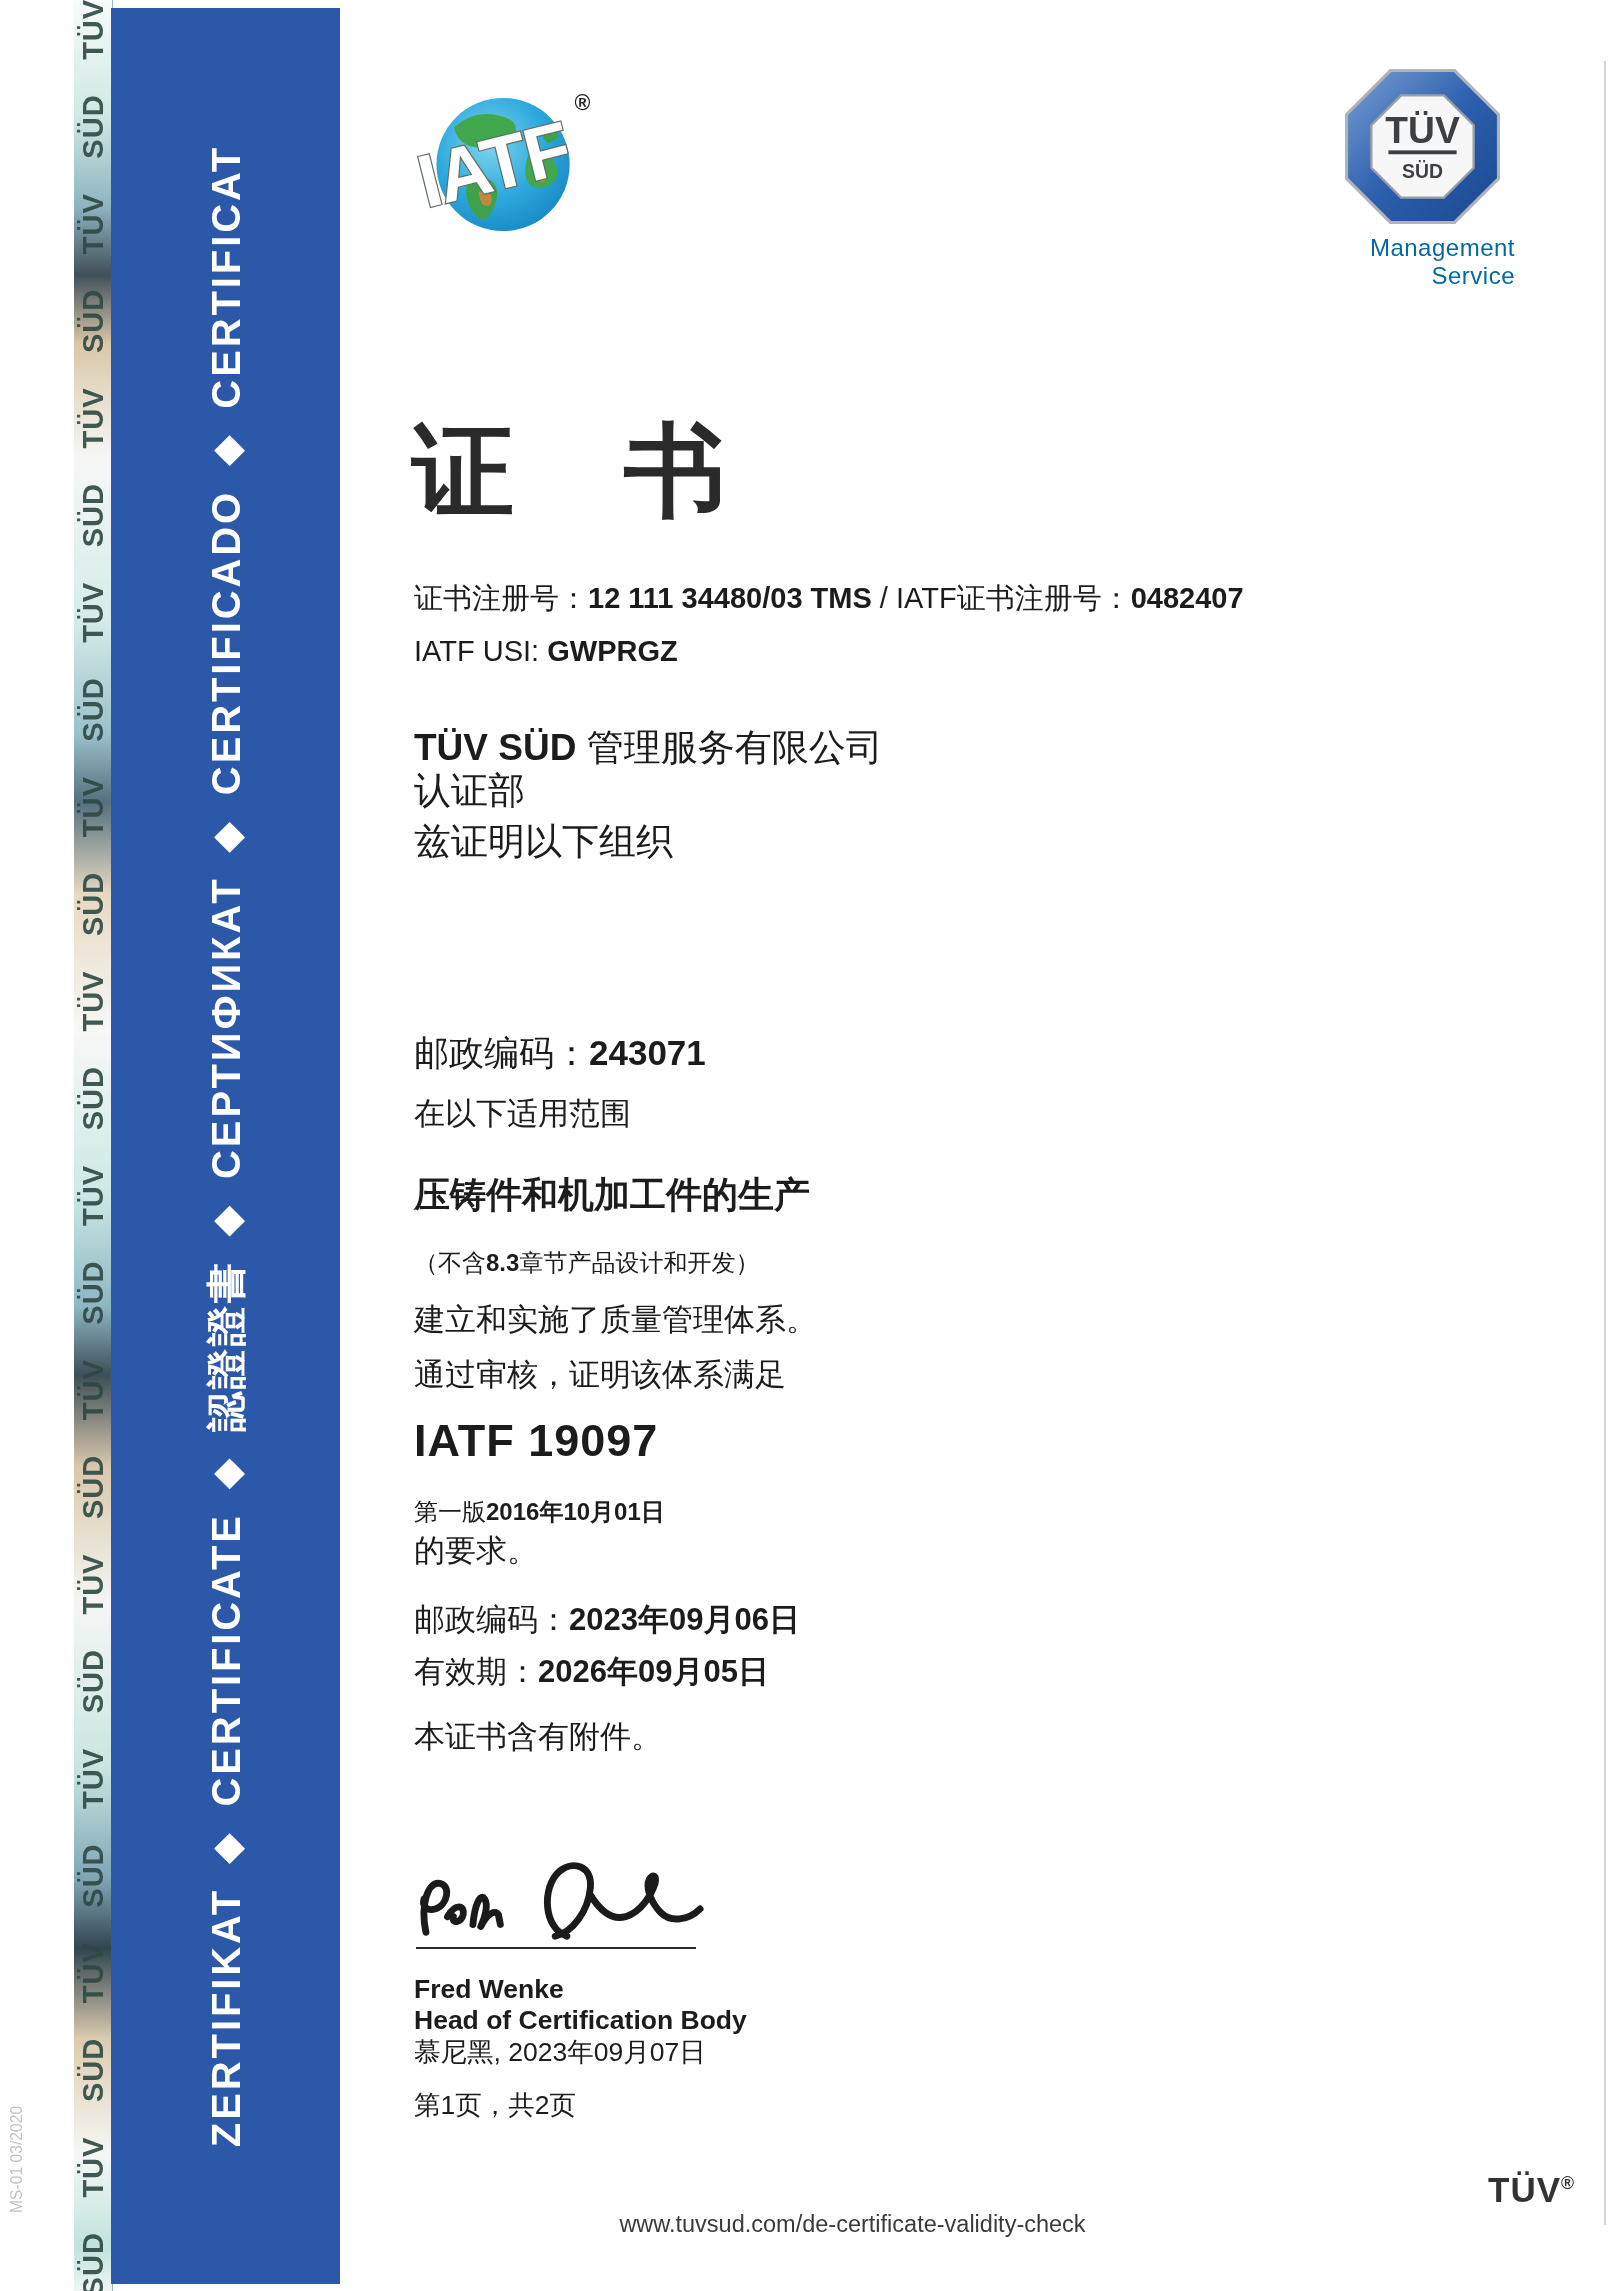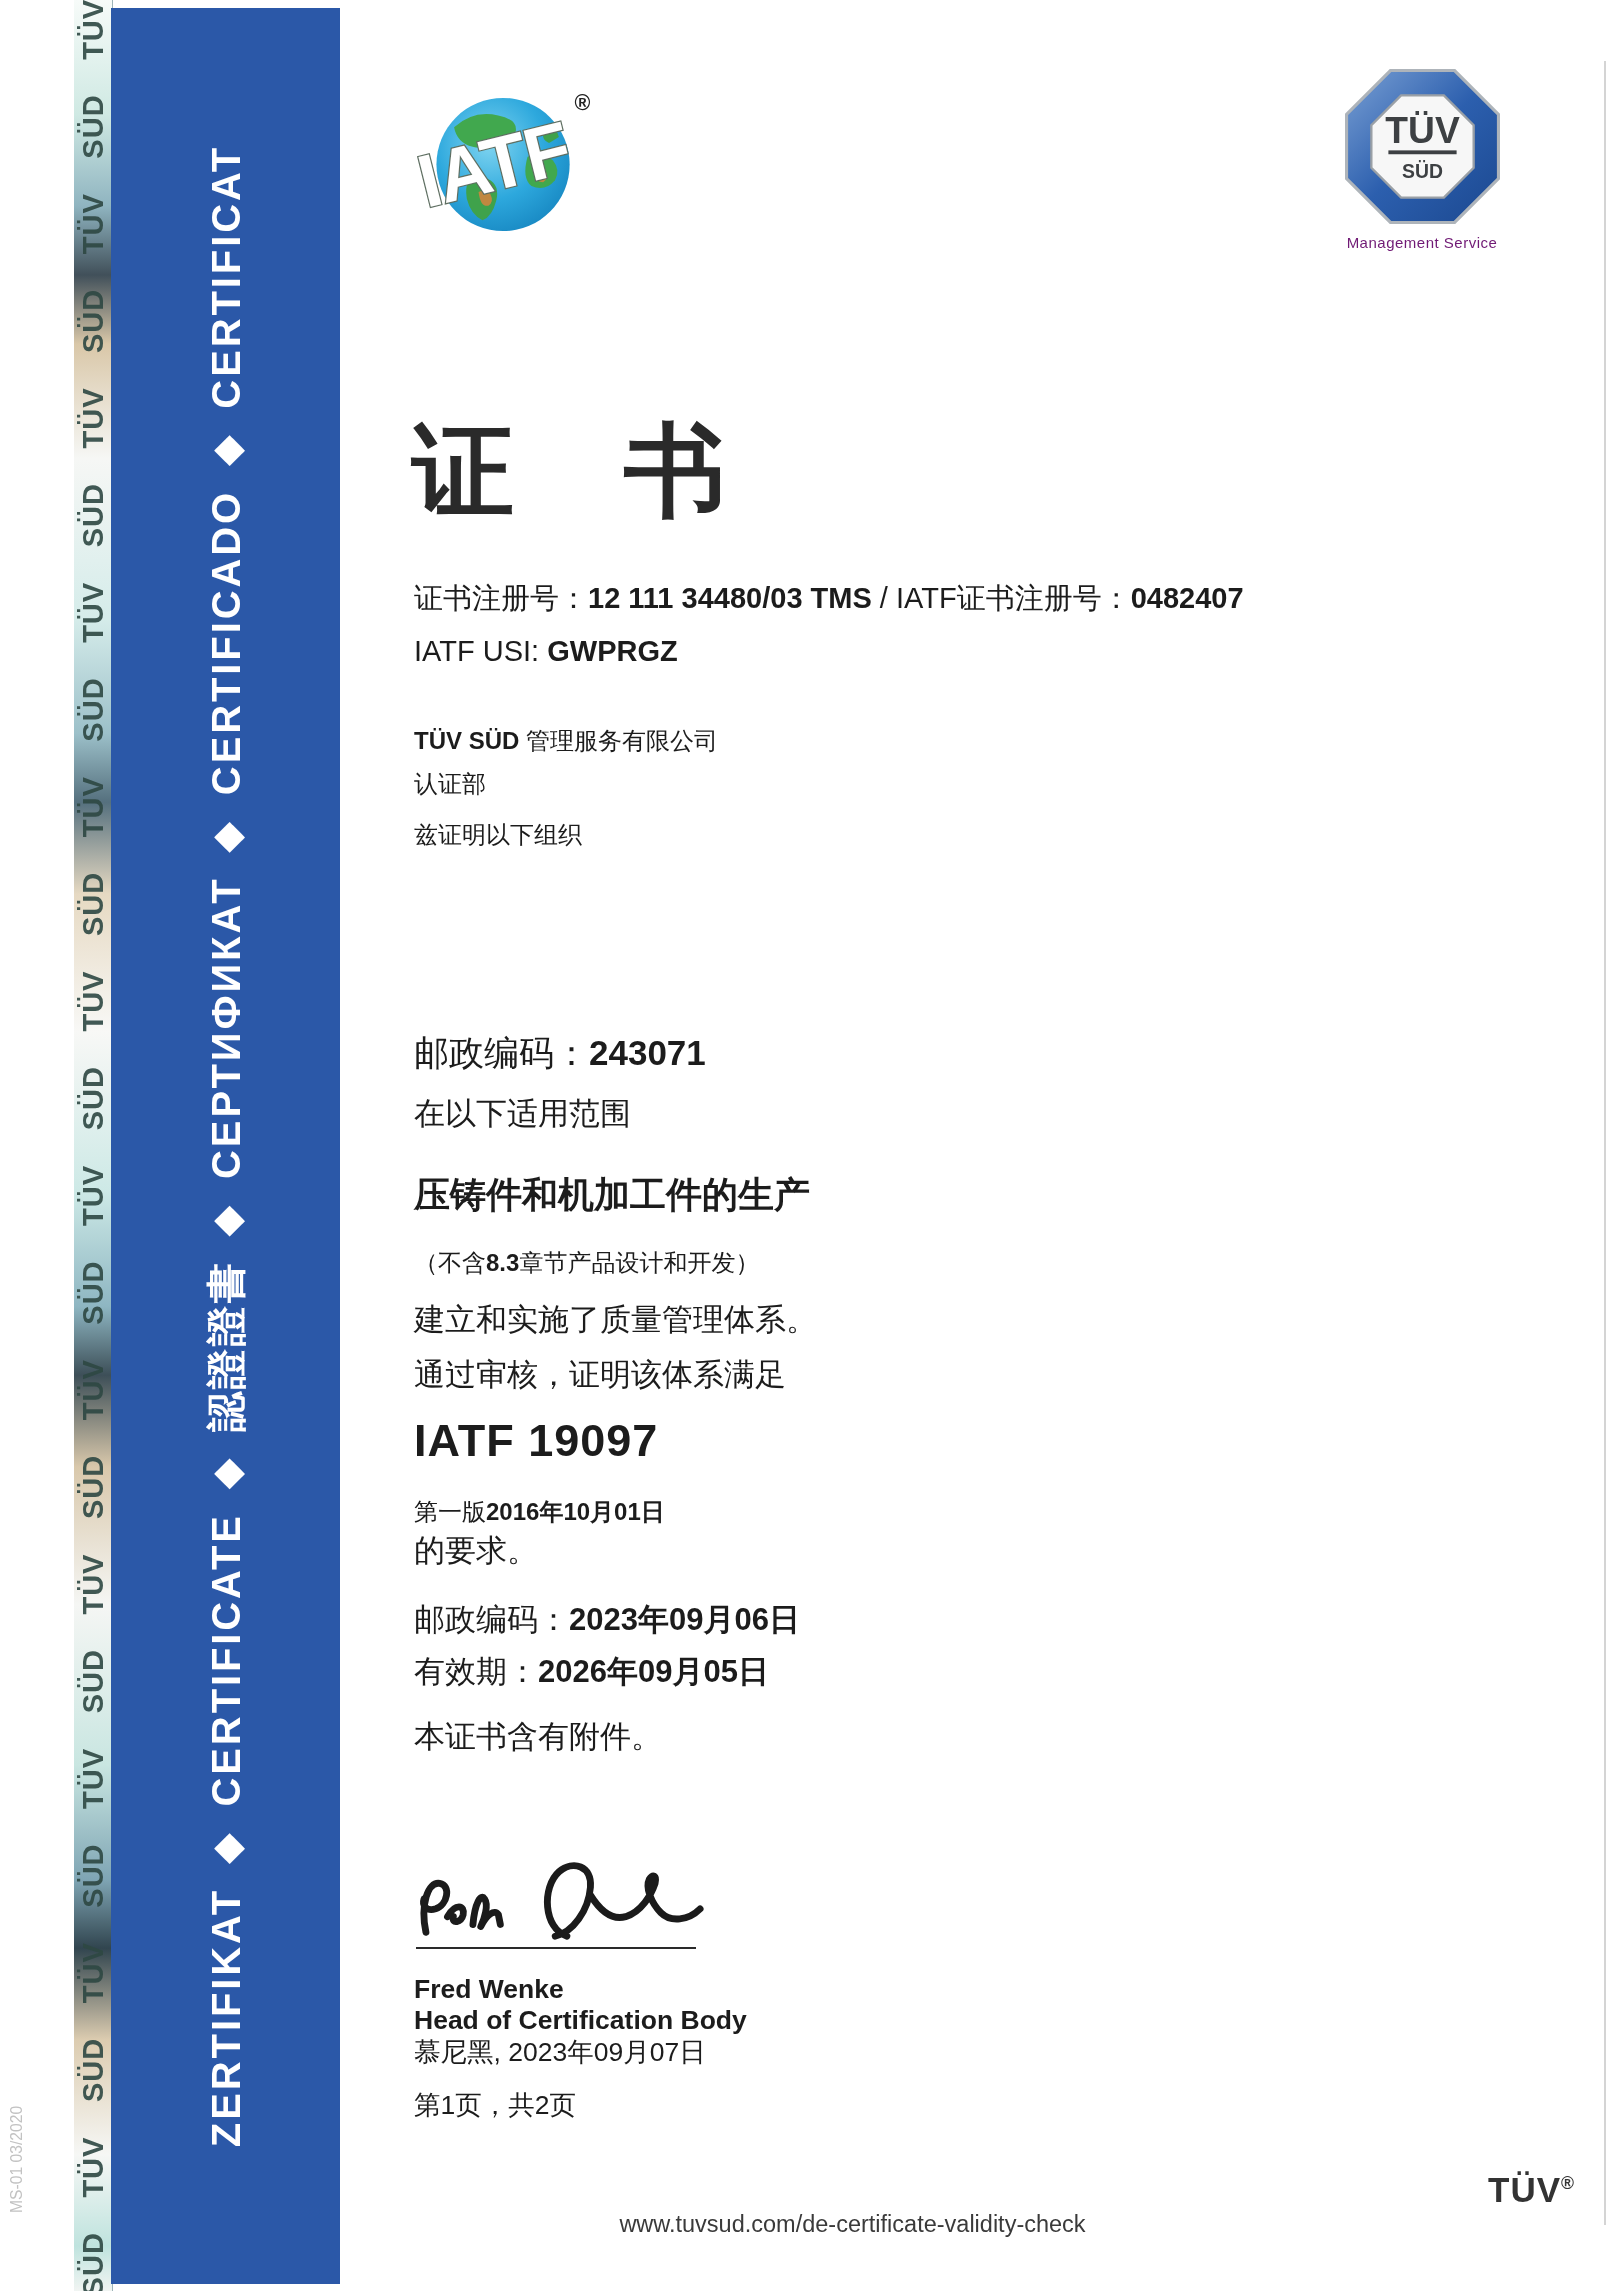--- a/index.html
+++ b/index.html
@@ -36,32 +36,32 @@
   .band-text {
     position:absolute; left:50%; top:50%;
     transform:translate(-50%,-50%) rotate(-90deg);
     white-space:nowrap; color:#ffffff; font-weight:bold;
     font-size:40px; letter-spacing:2.9px; word-spacing:9.8px;
   }
 
   
   .iatf-logo { position:absolute; left:410px; top:82px; }
   .tuv-block { position:absolute; left:1329px; top:69px; width:186px; text-align:center; }
-  .tuv-caption { margin-top:5.9px; font-size:15px; color:#701a75; letter-spacing:0.5px; }
+  .tuv-caption { margin-top:5.9px; font-size:24px; color:#0369a1; letter-spacing:0.5px;text-align:right; }
   .right-edge-line { position:absolute; left:1604px; top:61px; width:2px; height:2164px; background:#d4d4d4; }
 
   
   .line { position:absolute; left:414px; white-space:nowrap; line-height:1.15; }
   .cert-title {
     position:absolute; left:412px; top:404px; margin:0;
     font-family:"Liberation Serif","DejaVu Serif",serif;
     font-size:102px; font-weight:bold; color:#2a2a2a; letter-spacing:3.9px;
   }
   .fs30 { font-size:29px; }
-  .fs31 { font-size:24px; }
+  .fs31 { font-size:37px; }
   .fs32 { font-size:31px; }
   .fs34 { font-size:24px;margin-top:28px; }
   .fs36 { font-size:35px; }
   .fs27 { font-size:26.5px; }
   .company-name { font-size:45px; font-weight:bold; }
   .scope-main { font-size:36px; font-weight:bold; }
   .standard { font-size:45px; font-weight:bold; letter-spacing:1px; }
   b { font-weight:bold; }
 
   

